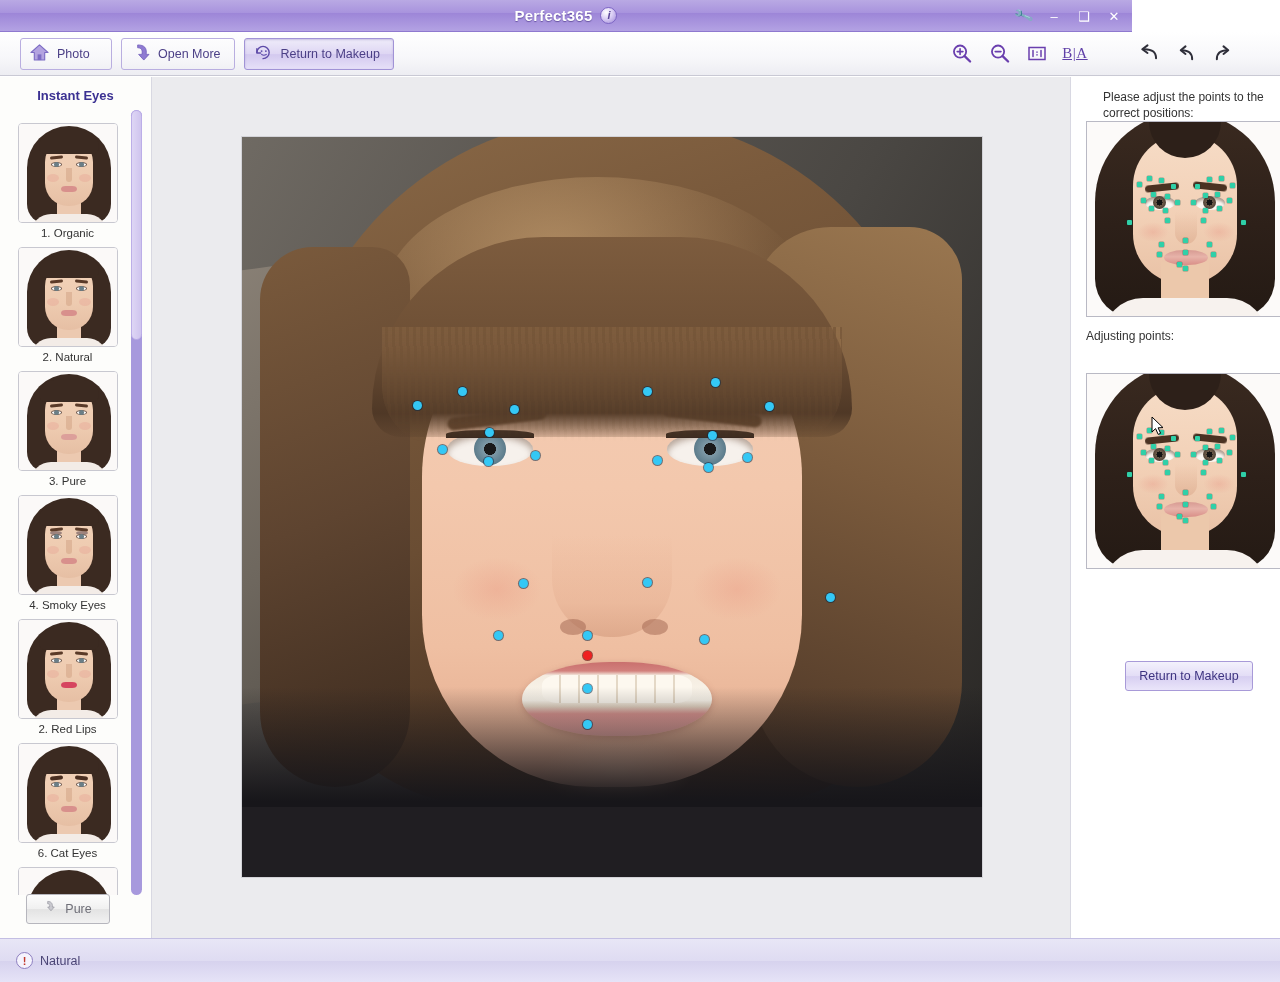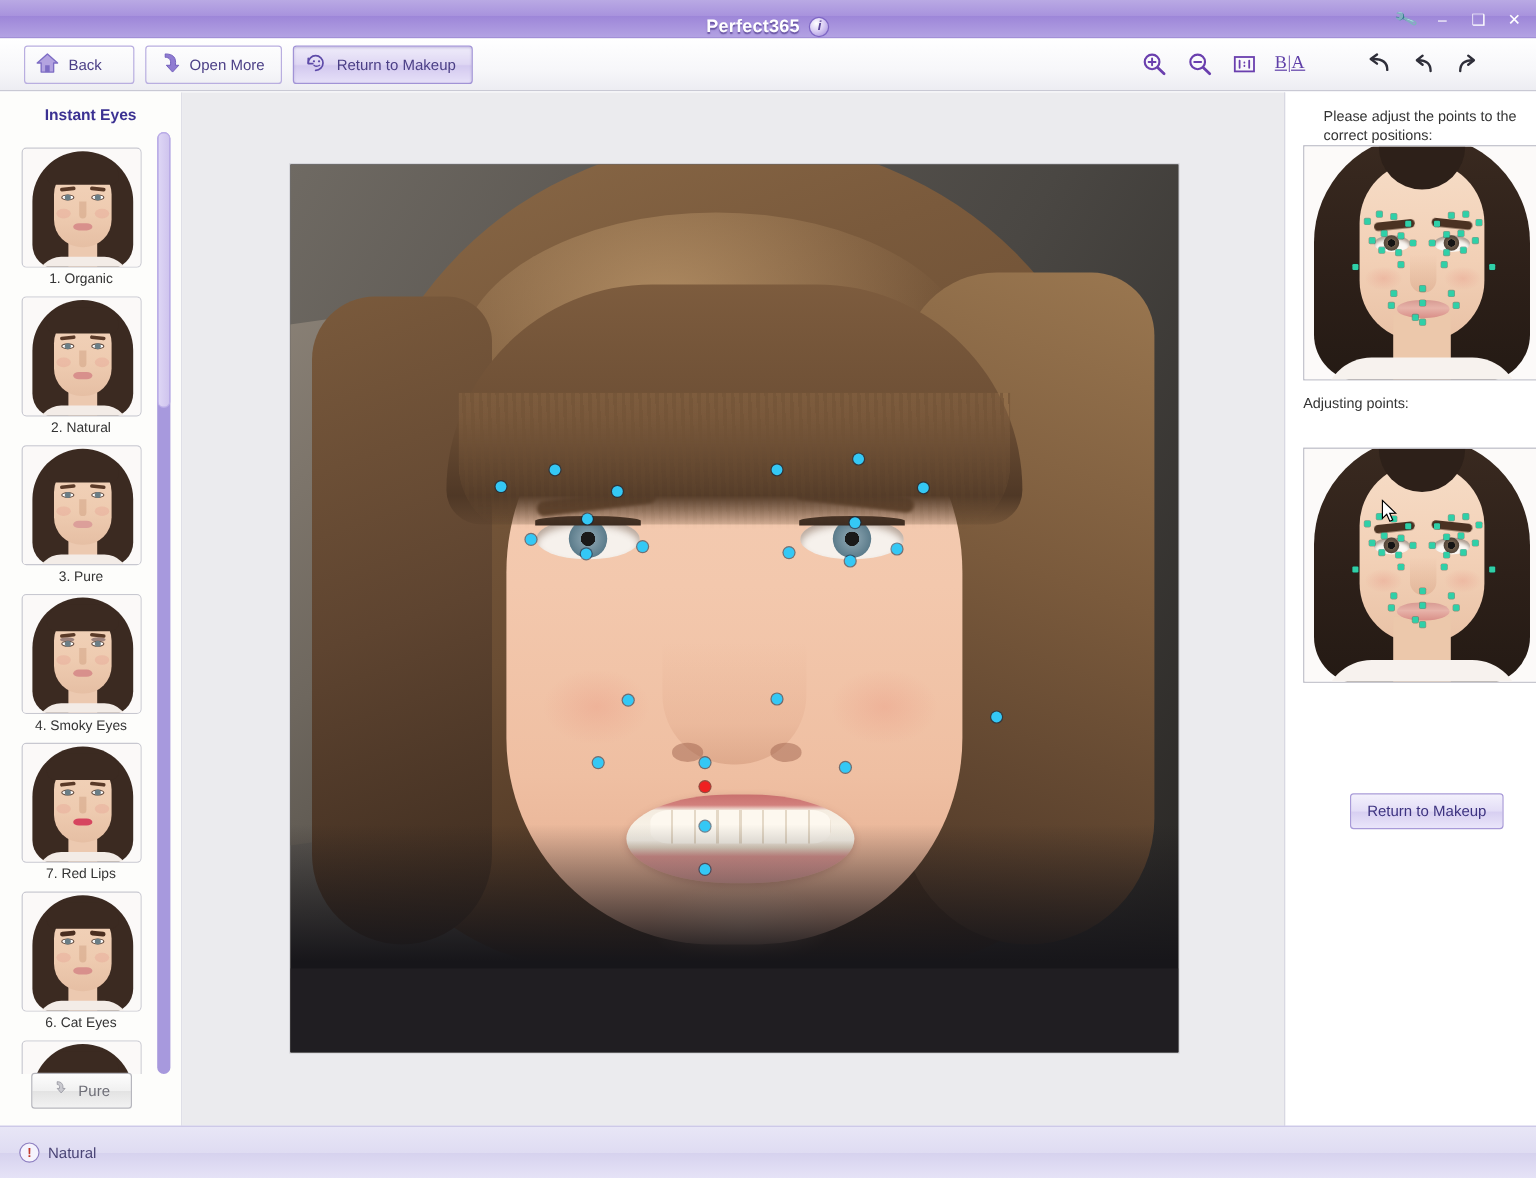--- a/index.html
+++ b/index.html
@@ -8,24 +8,24 @@
     font-family: "Liberation Sans", sans-serif;
     font-size: 12px;
     color: #2b2b3d;
     background: #ffffff;
     -webkit-font-smoothing: antialiased;
   }
   #app { position:relative; width:1280px; height:982px; background:#ffffff; }
 
   
   .titlebar{
-    position:absolute; left:0; top:0; width:1280px; height:32px;
+    position:absolute; left:0; top:0; width:1132px; height:32px;
     background:linear-gradient(to bottom,#b9a9e4 0%,#a893dd 42%,#9d86d8 43%,#b3a2e3 100%);
     border-bottom:1px solid #8f79cf;
-    display:flex; align-items:flex-end; justify-content:center;
+    display:flex; align-items:center; justify-content:center;
   }
   .title-text{
     font-size:15px; font-weight:bold; color:#ffffff;
     text-shadow:0 1px 1px rgba(80,60,140,.75);
     letter-spacing:.2px;
   }
   .title-info{
     display:inline-flex; align-items:center; justify-content:center;
     width:17px;height:17px;border-radius:50%;
     background:radial-gradient(circle at 35% 30%,#ffffff 0%,#d9cdf4 45%,#9d86d8 100%);
@@ -275,21 +275,21 @@
   <div class="toolbar">
     <div class="tb-left">
 
       <div class="tbtn">
         <span>
           <svg width="19" height="17" viewBox="0 0 20 18">
               <path d="M10 1 L19 9 H15.5 V17 H4.5 V9 H1 Z" fill="#b3a3e0" stroke="#7d6cc4" stroke-width="1.2" stroke-linejoin="round"></path>
               <rect x="8" y="11" width="4" height="6" fill="#7d6cc4"></rect>
             </svg>
         </span>
-        <span>Back</span>
+        <span>Photo</span>
       </div>
 
       <div class="tbtn">
         <span>
           <svg width="19" height="17" viewBox="0 0 20 18">
               <path d="M7 1 C14 1 17 4 16 11 L19 11 L13.5 17 L8 11 L11.5 11 C12.5 6 10.5 4 7 4 Z" fill="#8f7bd2" stroke="#6c58b8" stroke-width=".8" stroke-linejoin="round"></path>
             </svg>
         </span>
         <span>Open More</span>
       </div>
@@ -468,21 +468,21 @@
               <div class="f-brow r"></div>
               <div class="f-eye l"></div>
               <div class="f-eye r"></div>
               <div class="f-iris l"></div>
               <div class="f-iris r"></div>
               <div class="f-nose"></div>
               <div class="f-lip"></div>
               <div class="f-fringe"></div>
             </div>
           </div>
-          <div class="look-label">7. Red Lips</div>
+          <div class="look-label">2. Red Lips</div>
         </div>
         <div class="look">
           <div class="look-thumb">
             <div class="face tone-cat">
               <div class="f-hairback"></div>
               <div class="f-neck"></div>
               <div class="f-shoulder"></div>
               <div class="f-skin"></div>
               <div class="f-blush l"></div>
               <div class="f-blush r"></div>

